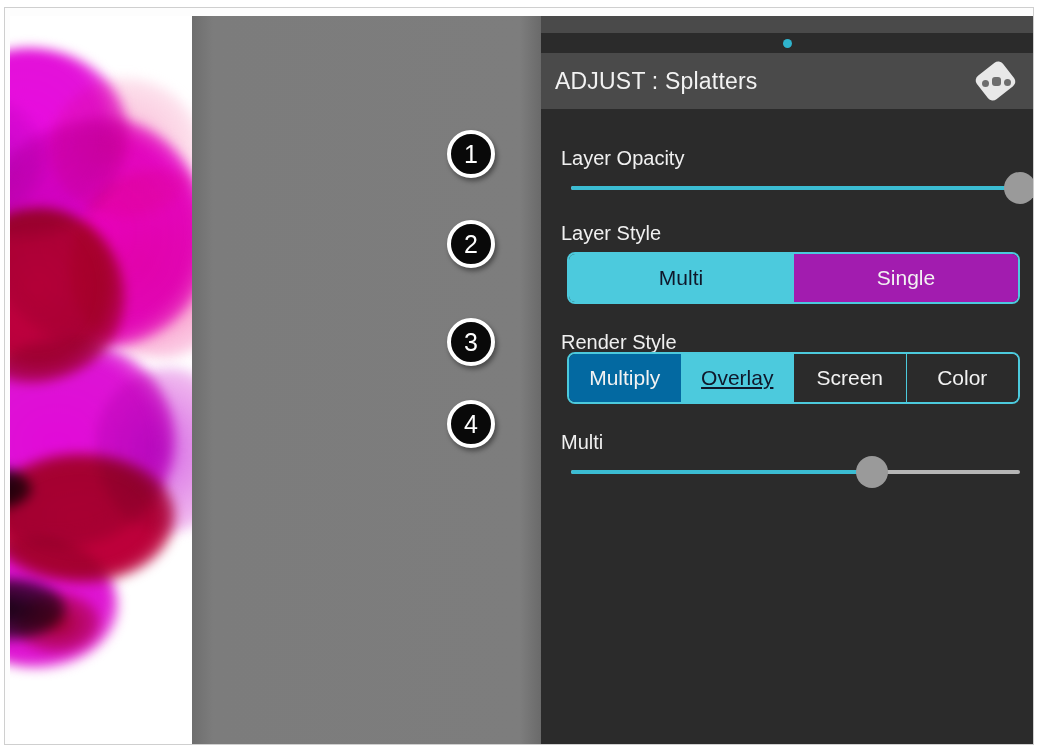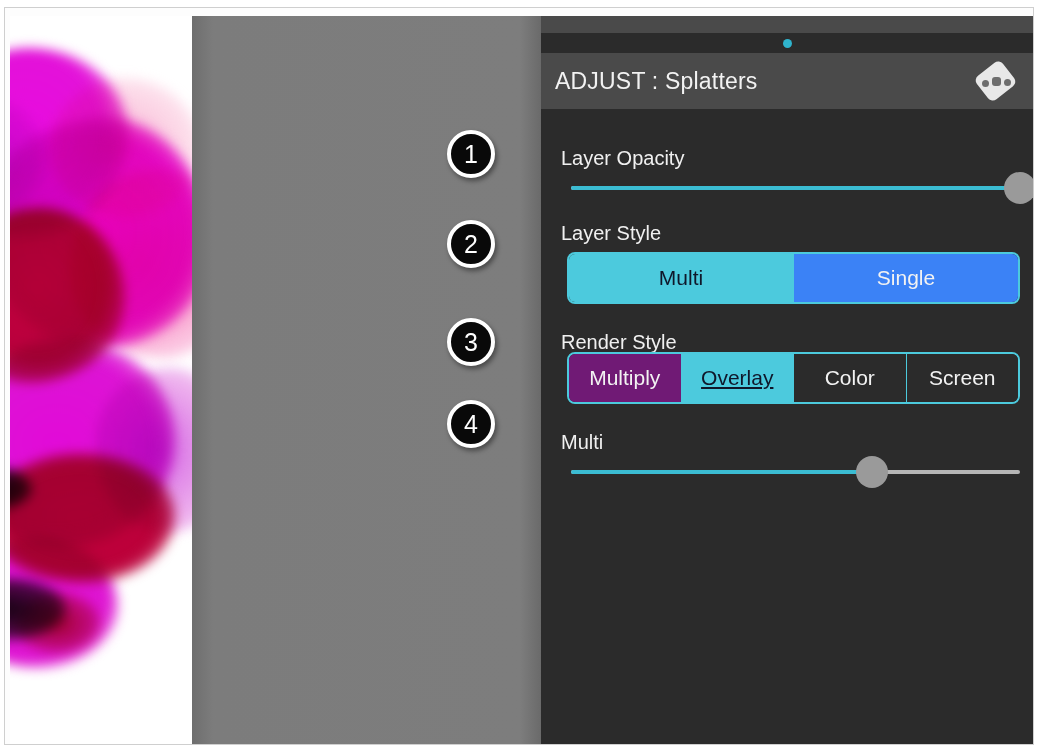--- a/index.html
+++ b/index.html
@@ -335,29 +335,29 @@
         <span class="section-label" style="left:20px; top:32px;">Layer Opacity</span>
         <div class="slider" style="top:58px;">
           <span class="track"></span>
           <span class="fill" id="opacity-fill" style="width: 100%;"></span>
           <span class="handle" id="opacity-handle" style="left: 100%;"></span>
         </div>
 
         <span class="section-label" style="left:20px; top:107px;">Layer Style</span>
         <div class="segmented" style="top: 137px; border-color: rgb(76, 202, 221);" id="color-style-seg">
           <span class="segment active" style="border-right-color: rgb(76, 202, 221); background: rgb(76, 202, 221);">Multi</span>
-          <span class="segment" style="border-right-color: rgb(76, 202, 221); background: #3b82f6;">Single</span>
+          <span class="segment" style="border-right-color: rgb(76, 202, 221); background: #a21caf;">Single</span>
         </div>
 
         <span class="section-label" style="left:20px; top:216px;">Render Style</span>
         <div class="segmented" style="top: 237px; border-color: rgb(76, 202, 221);" id="render-style-seg">
-          <span class="segment" style="border-right-color: rgb(76, 202, 221); background: #701a75;">Multiply</span>
+          <span class="segment" style="border-right-color: rgb(76, 202, 221); background: #0369a1;">Multiply</span>
           <span class="segment active" style="border-right-color: rgb(76, 202, 221); background: rgb(76, 202, 221); text-decoration: underline;">Overlay</span>
+          <span class="segment" style="border-right-color: rgb(76, 202, 221); background: rgb(43, 43, 43);">Screen</span>
           <span class="segment" style="border-right-color: rgb(76, 202, 221); background: rgb(43, 43, 43);">Color</span>
-          <span class="segment" style="border-right-color: rgb(76, 202, 221); background: rgb(43, 43, 43);">Screen</span>
         </div>
 
         <span class="section-label" style="left:20px; top:316px;">Multi</span>
         <div class="slider" style="top:342px;">
           <span class="track"></span>
           <span class="fill" id="liquid-fill" style="width: 67%;"></span>
           <span class="handle" id="liquid-handle" style="left: 67%;"></span>
         </div>
 
       </div>

